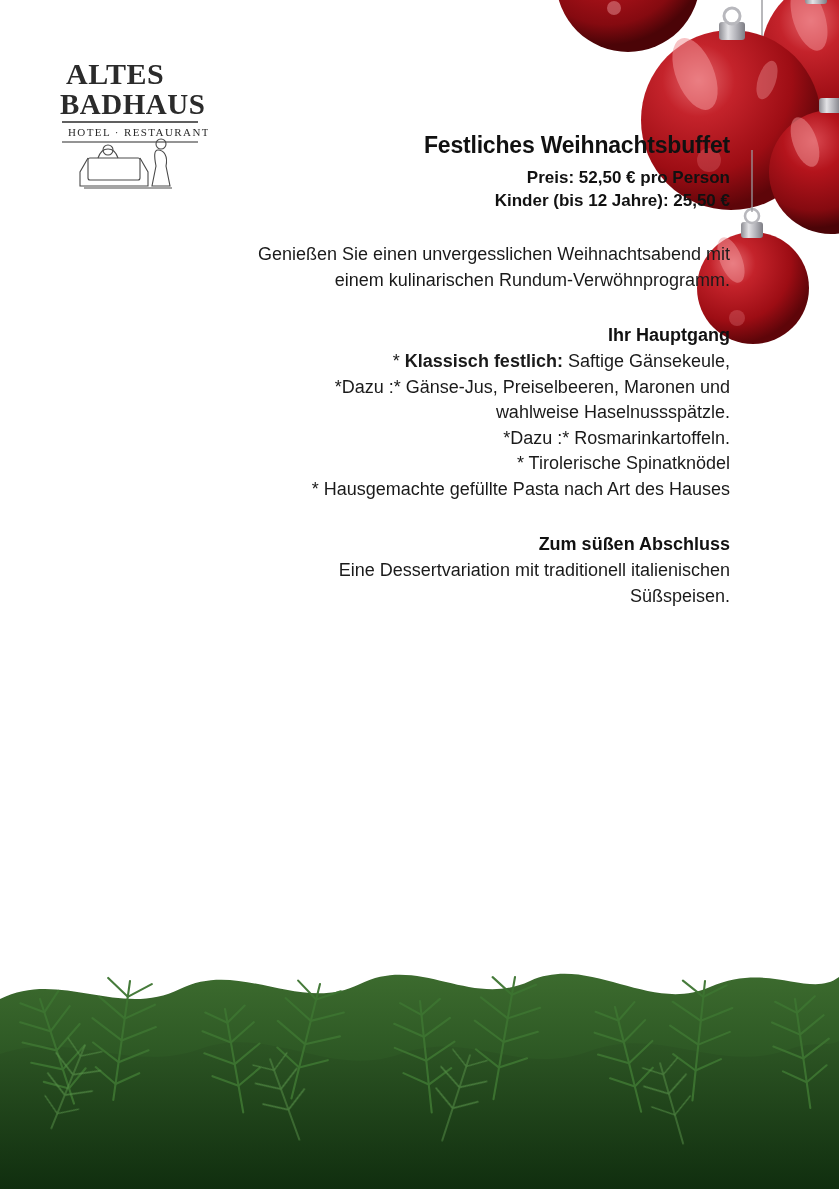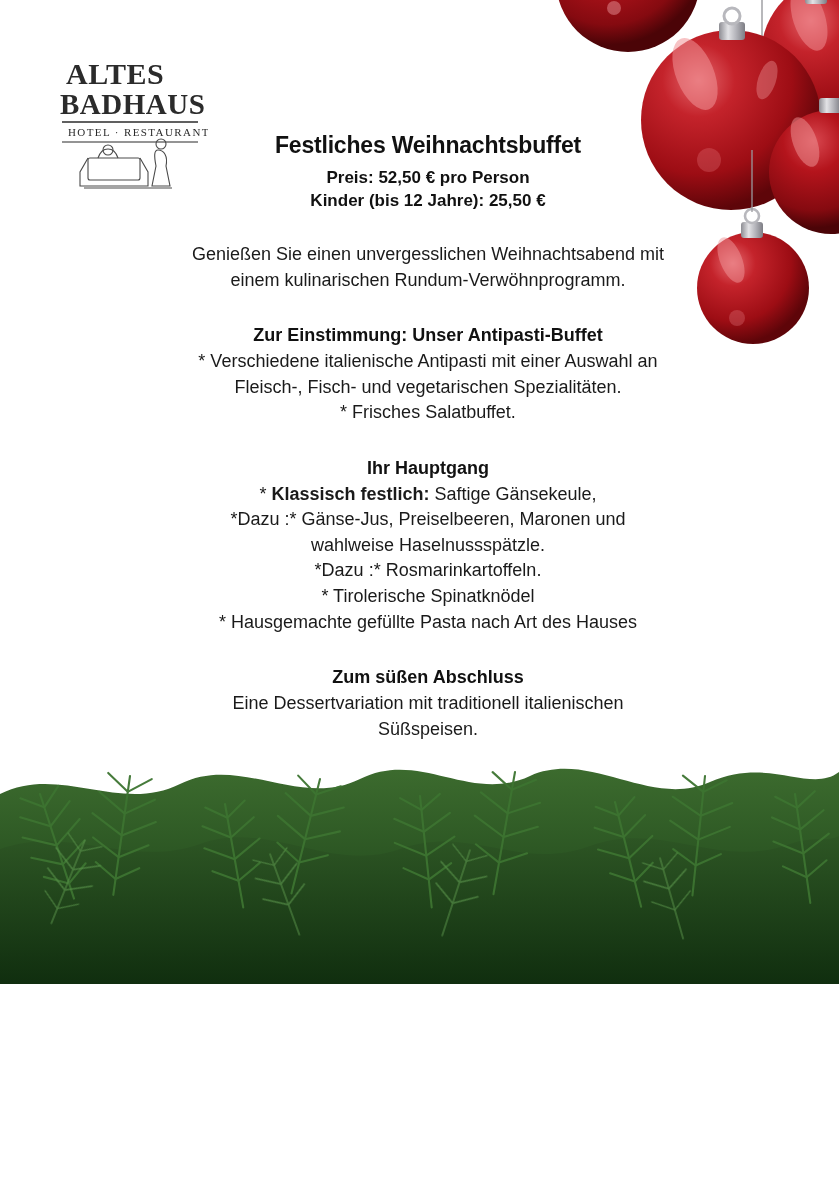--- a/index.html
+++ b/index.html
@@ -12,21 +12,21 @@
     background: #ffffff;
     font-family: "Liberation Sans", sans-serif;
     color: #1a1a1a;
     overflow: hidden;
     position: relative;
   }
 
   .page {
     position: relative;
     width: 839px;
-    height: 984px;
+    height: 1189px;
     overflow: hidden;
     background: #ffffff;
   }
 
   
   .baubles {
     position: absolute;
     top: 0;
     right: 0;
     width: 330px;
@@ -49,24 +49,24 @@
     position: absolute;
     left: 58px;
     top: 46px;
     width: 150px;
     height: 150px;
   }
 
   
   .content {
     position: absolute;
-    left: 118px;
+    left: 110px;
     top: 132px;
     width: 620px;
-    text-align: center;
+    text-align: right;
     z-index: 5;
   }
 
   .title {
     font-size: 23px;
     font-weight: bold;
     letter-spacing: -0.2px;
     margin: 0 0 9px 0;
     color: #111111;
   }
@@ -204,26 +204,20 @@
 
     <h1 class="title">Festliches Weihnachtsbuffet</h1>
     <p class="price">Preis: 52,50 € pro Person</p>
     <p class="price-kids">Kinder (bis 12 Jahre): 25,50 €</p>
 
     <div class="intro">
       <div>Genießen Sie einen unvergesslichen Weihnachtsabend mit</div>
       <div>einem kulinarischen Rundum-Verwöhnprogramm.</div>
     </div>
 
-    <div class="section">
-      <div class="section-heading">Zur Einstimmung: Unser Antipasti-Buffet</div>
-      <p class="line">* Verschiedene italienische Antipasti mit einer Auswahl an</p>
-      <p class="line">Fleisch-, Fisch- und vegetarischen Spezialitäten.</p>
-      <p class="line">* Frisches Salatbuffet.</p>
-    </div>
 
     <div class="section">
       <div class="section-heading">Ihr Hauptgang</div>
       <p class="line"><span>* </span><b>Klassisch festlich:</b><span> Saftige Gänsekeule,</span></p>
       <p class="line">*Dazu :* Gänse-Jus, Preiselbeeren, Maronen und</p>
       <p class="line">wahlweise Haselnussspätzle.</p>
       <p class="line">*Dazu :* Rosmarinkartoffeln.</p>
       <p class="line">* Tirolerische Spinatknödel</p>
       <p class="line">* Hausgemachte gefüllte Pasta nach Art des Hauses</p>
     </div>

